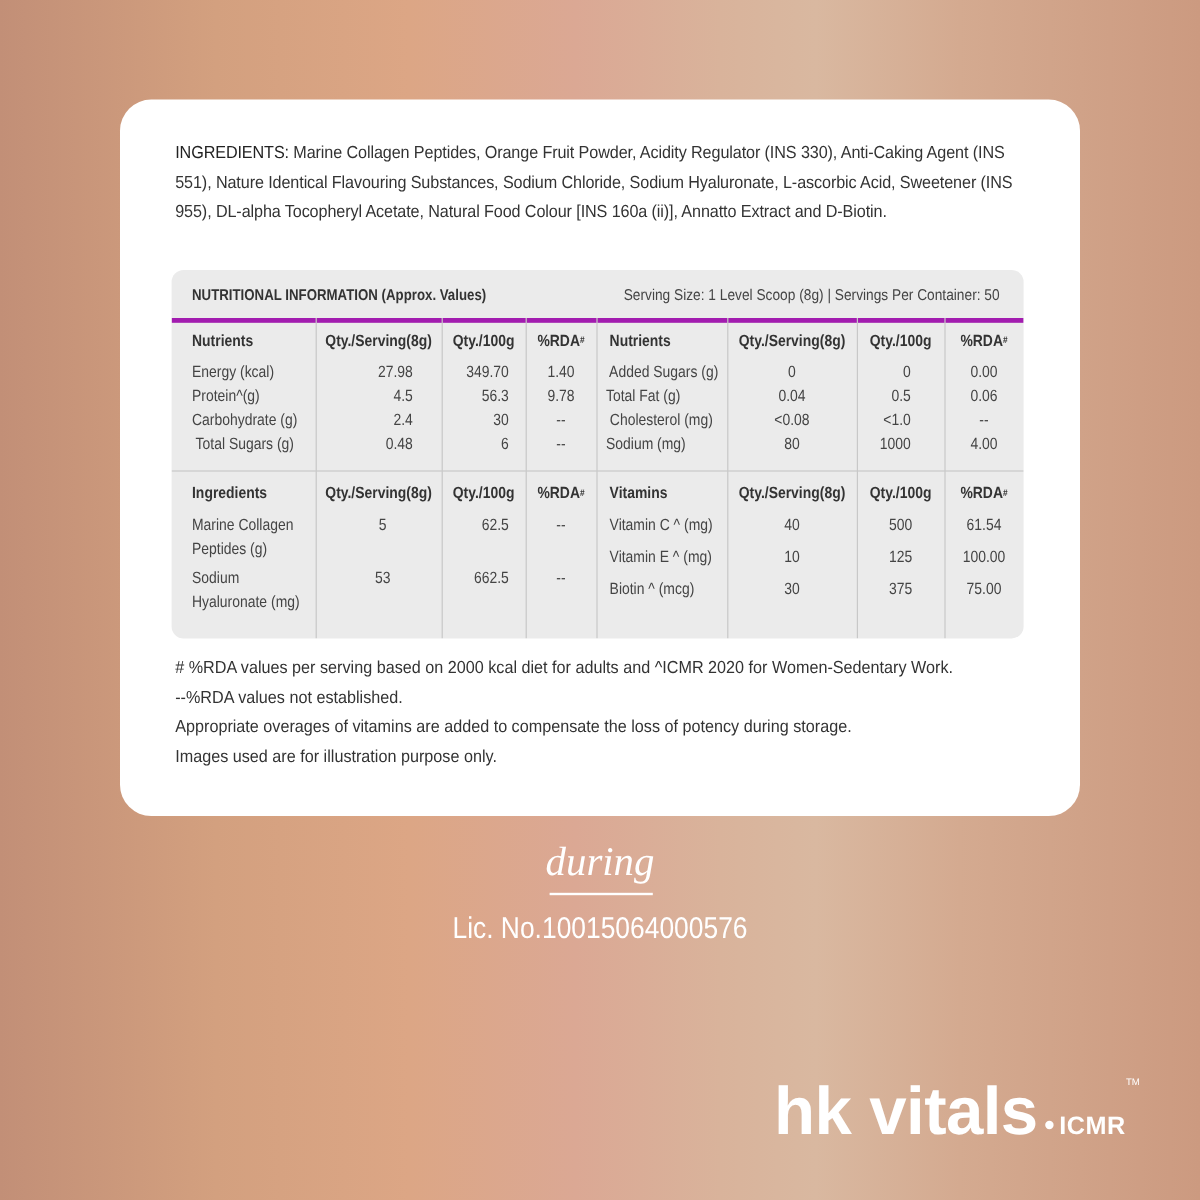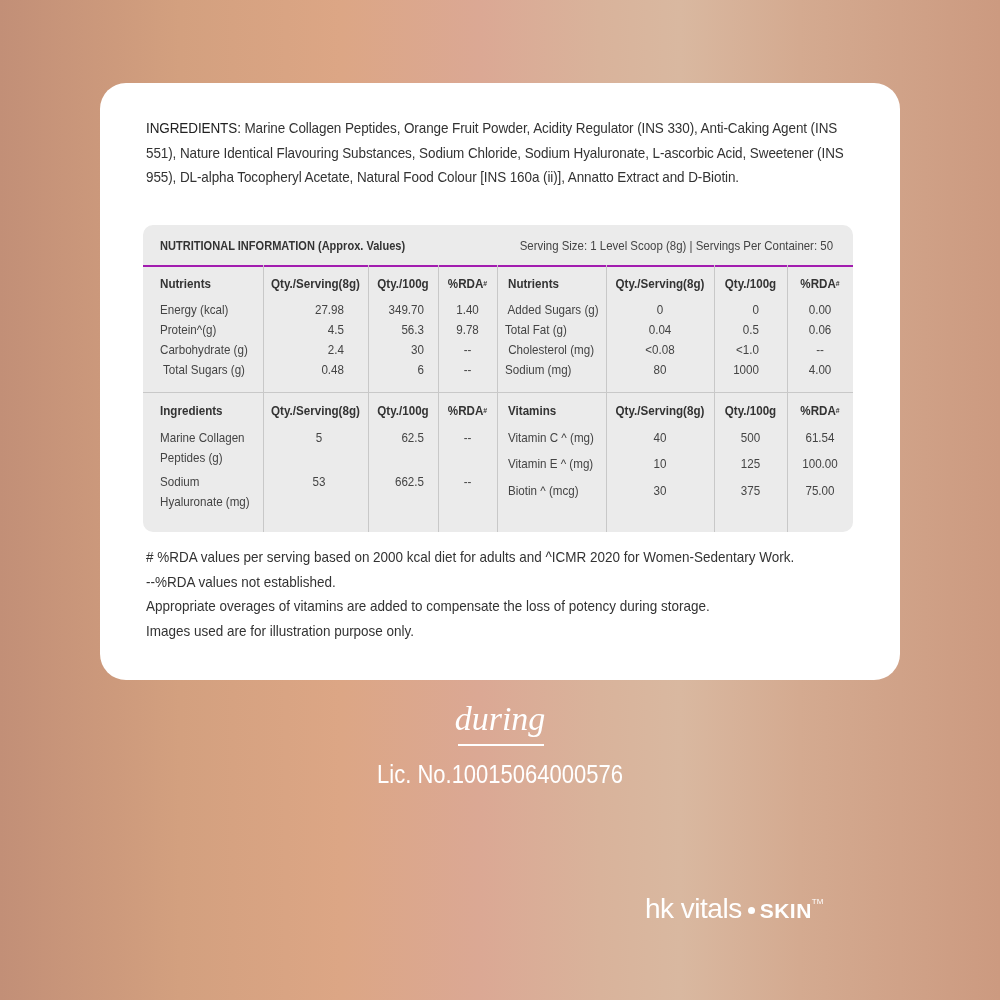--- a/index.html
+++ b/index.html
@@ -18,21 +18,21 @@
     transform: scaleX(0.93); transform-origin:left top; width:770px;
     letter-spacing:-0.1px;
   }
   .ingredients .lbl { color:#222; }
   .table {
     position:absolute; left:43px; top:142px; width:710px; height:307px;
     background:#ebebeb; border-radius:10px; overflow:hidden;
   }
   .thead {
     position:absolute; left:0; top:0; width:710px; height:40px;
-    border-bottom:2px solid #a21caf;
+    border-bottom:4px solid #a21caf;
   }
   .thead .title {
     position:absolute; left:17px; top:13px; font-size:13px; font-weight:bold; color:#333;
     transform:scaleX(0.85); transform-origin:left top; white-space:nowrap;
   }
   .thead .serving {
     position:absolute; right:20px; top:13px; font-size:13px; color:#444;
     transform:scaleX(0.88); transform-origin:right top; white-space:nowrap;
   }
   .vline { position:absolute; width:1px; background:#c8c8c8; top:40px; height:267px; }
@@ -55,21 +55,21 @@
     font-family:"Liberation Serif", serif; font-style:italic; font-size:34px; color:#fff;
   }
   .fssai-line { position:absolute; left:458px; top:744px; width:86px; height:1.5px; background:#fff; }
   .lic {
     position:absolute; left:0; width:1000px; top:760px; text-align:center;
     font-size:25px; color:#fff; transform:scaleX(0.88); transform-origin:center top;
   }
   .brand {
     position:absolute; left:645px; top:893px; color:#fff; white-space:nowrap;
   }
-  .brand .hk { font-size:28px; font-weight:normal; letter-spacing:-0.5px; }
+  .brand .hk { font-size:56px; font-weight:bold; letter-spacing:-0.5px; }
   .brand .dot { display:inline-block; width:7px; height:7px; border-radius:50%; background:#fff; margin:0 5px 0 6px; vertical-align:middle; position:relative; top:-3px; }
   .brand .skin { font-size:21px; font-weight:bold; letter-spacing:0.5px; }
   .brand .tm { font-size:8px; vertical-align:top; position:relative; top:4px; }
 </style>
 </head>
 <body>
 
 <div class="card">
   <div class="ingredients"><span class="lbl">INGREDIENTS:</span><span> Marine Collagen Peptides, Orange Fruit Powder, Acidity Regulator (INS 330), Anti-Caking Agent (INS 551), Nature Identical Flavouring Substances, Sodium Chloride, Sodium Hyaluronate, L-ascorbic Acid, Sweetener (INS 955), DL-alpha Tocopheryl Acetate, Natural Food Colour [INS 160a (ii)], Annatto Extract and D-Biotin.</span></div>
 
@@ -190,14 +190,14 @@
     <div>Appropriate overages of vitamins are added to compensate the loss of potency during storage.</div>
     <div>Images used are for illustration purpose only.</div>
   </div>
 </div>
 
 <div class="fssai">during</div>
 <div class="fssai-line"></div>
 <div class="lic">Lic. No.10015064000576</div>
 
 <div class="brand">
-  <span class="hk">hk vitals</span><span class="dot"></span><span class="skin">SKIN</span><span class="tm">TM</span>
+  <span class="hk">hk vitals</span><span class="dot"></span><span class="skin">ICMR</span><span class="tm">TM</span>
 </div>
 
 </body></html>

